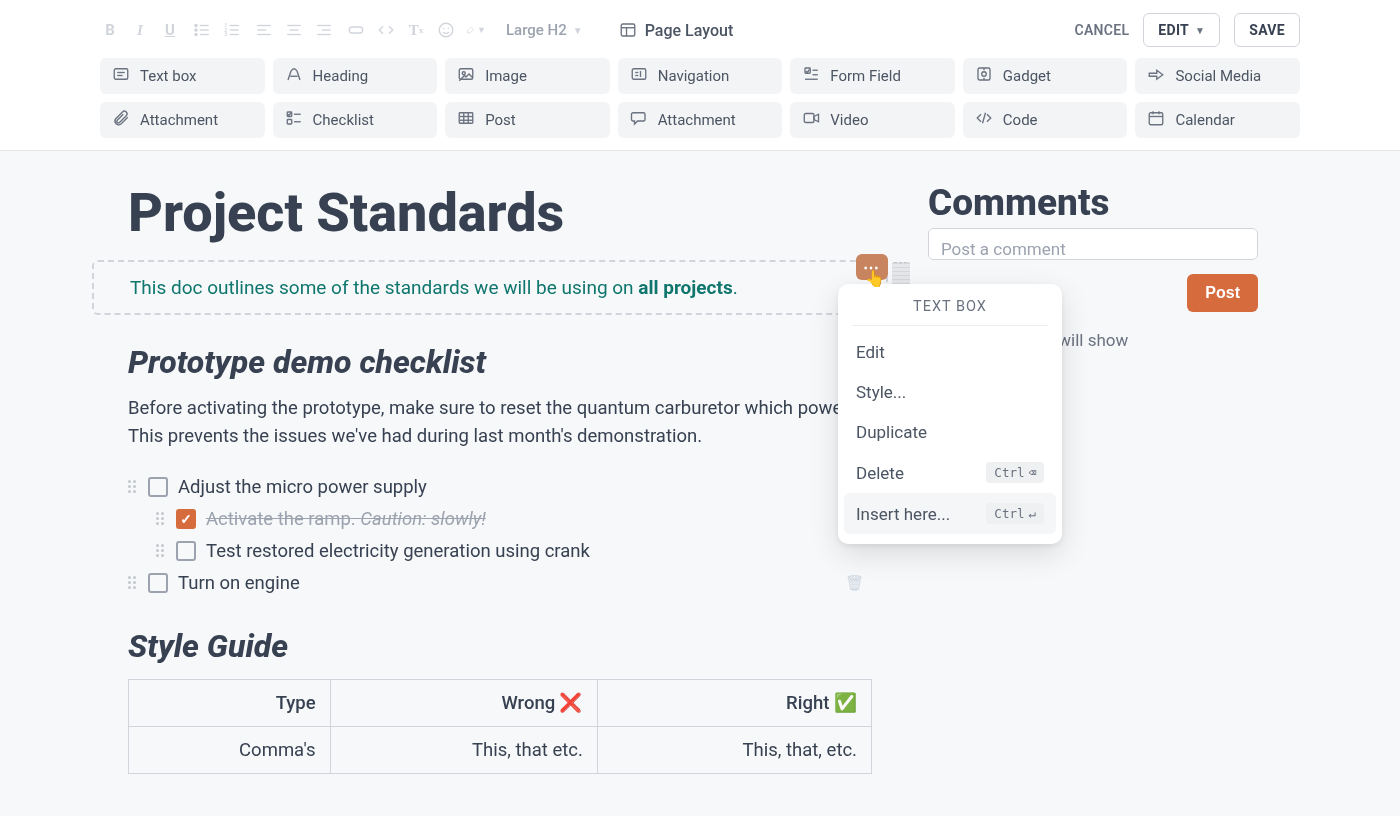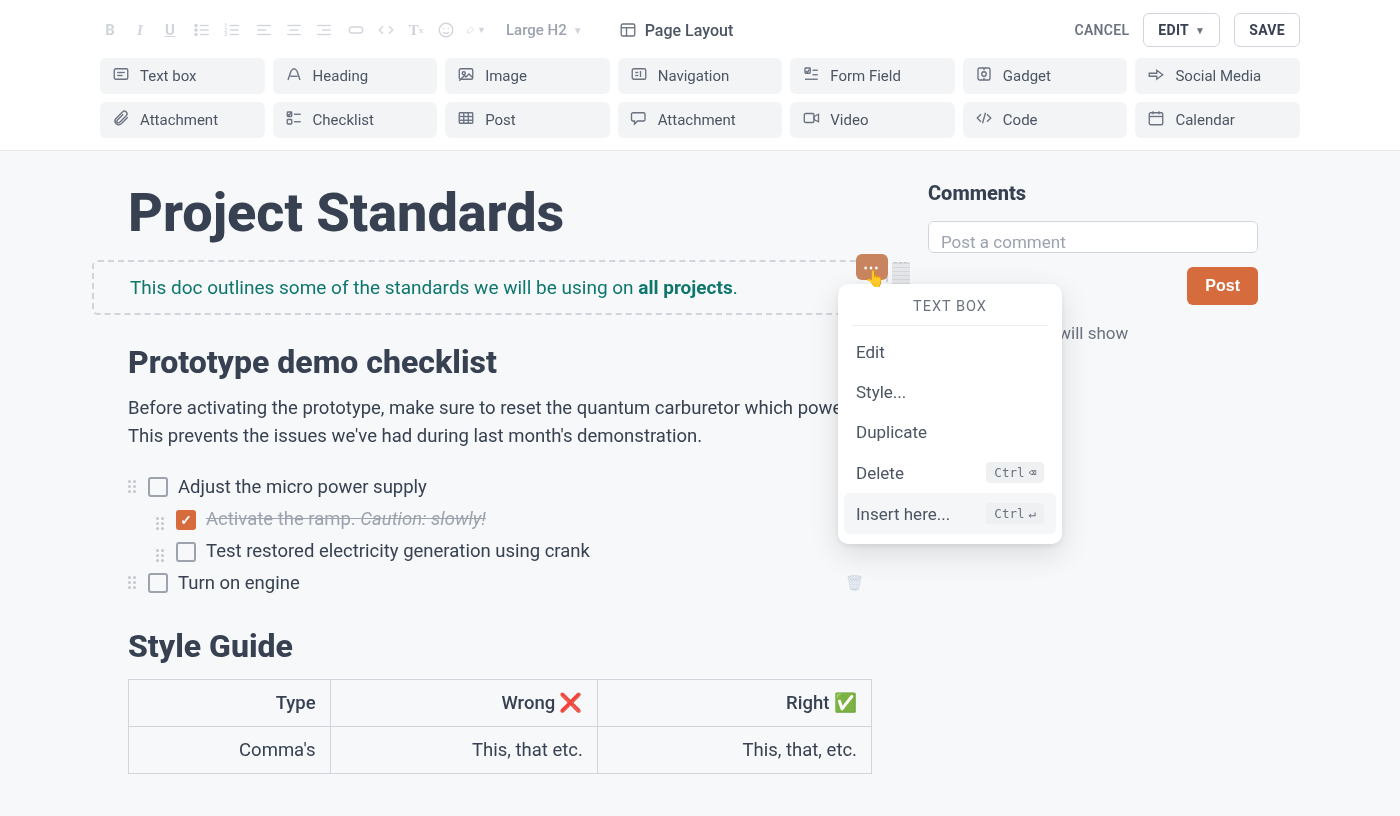--- a/index.html
+++ b/index.html
@@ -78,31 +78,31 @@
   .handle-square {
     position:absolute; right:-24px; top:0;
     width:18px; height:44px; background:#e5e7eb;
     border-radius:2px;
     border-top:1px dashed #c0c4c9;
     border-bottom:1px dashed #c0c4c9;
     background-image: linear-gradient(#d6d9dc 1px, transparent 1px);
     background-size: 100% 4px;
   }
   .doc h2 {
-    font-size: 32px; font-weight:800; color:#374151; margin-top:28px; margin-bottom:14px;
+    font-size: 32px; font-weight:800; color:#374151; margin-top:28px; margin-bottom:14px;font-style:italic;
   }
   .doc p {
     font-size:18.5px; color:#374151; line-height:1.5;
   }
   .checklist { margin-top:20px; }
   .check-item {
     display:flex; align-items:center; gap:10px; font-size:18.5px; color:#374151;
     padding:5px 0;
   }
-  .check-item.sub { margin-left:28px;align-items:flex-end; }
+  .check-item.sub { margin-left:28px; }
   .drag-dots {
     width:10px; display:grid; grid-template-columns:repeat(2,3px); grid-template-rows:repeat(3,3px);
     gap:2px; flex-shrink:0;
   }
   .drag-dots span { width:3px; height:3px; background:#c4c8cd; border-radius:50%; }
   .chk {
     width:20px; height:20px; border:2px solid #9ca3af; border-radius:3px; flex-shrink:0;
     display:flex; align-items:center; justify-content:center;
   }
   .chk.checked { background:#d66b3e; border-color:#d66b3e; }
@@ -117,21 +117,21 @@
   .doc th, .doc td {
     border:1px solid #d1d5db; padding:12px 14px; text-align:right; font-size:18.5px; color:#374151;
     font-weight:normal;
   }
   .doc th { font-weight:500; }
 
   .comments {
     flex: 0 0 330px;
   }
   .comments h2 {
-    font-size:20px; font-weight:800; color:#374151; margin-bottom:16px;
+    font-size:37px; font-weight:800; color:#374151; margin-bottom:4px;
   }
   .comment-box {
     width:100%; border:1px solid #d1d5db; border-radius:6px;
     padding:10px 12px; font-size:17px; color:#374151; resize:none;
     height:32px;
     font-family:inherit;
   }
   .comment-box::placeholder { color:#9ca3af; }
   .post-btn {
     float:right; margin-top:10px;

